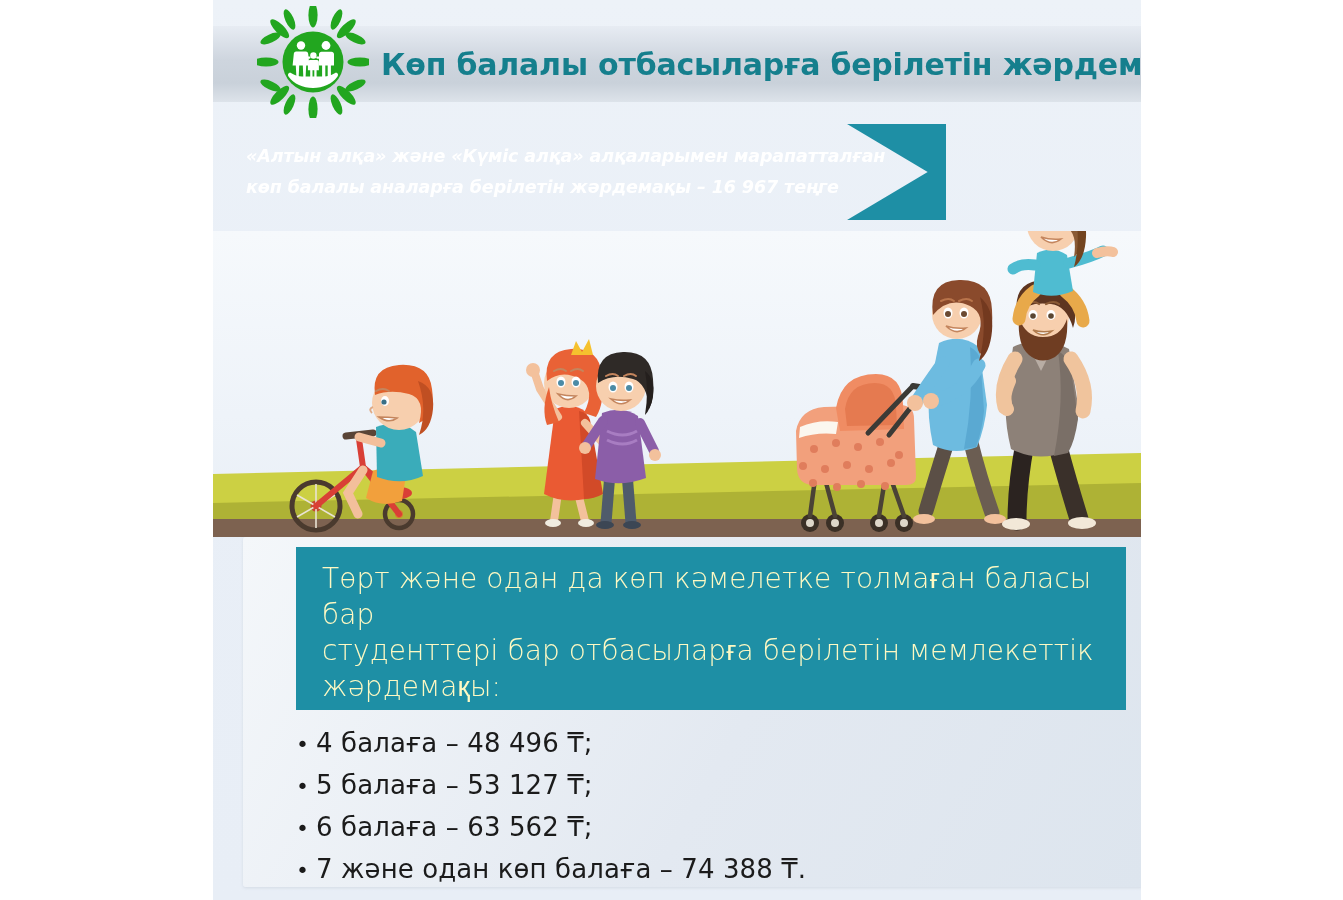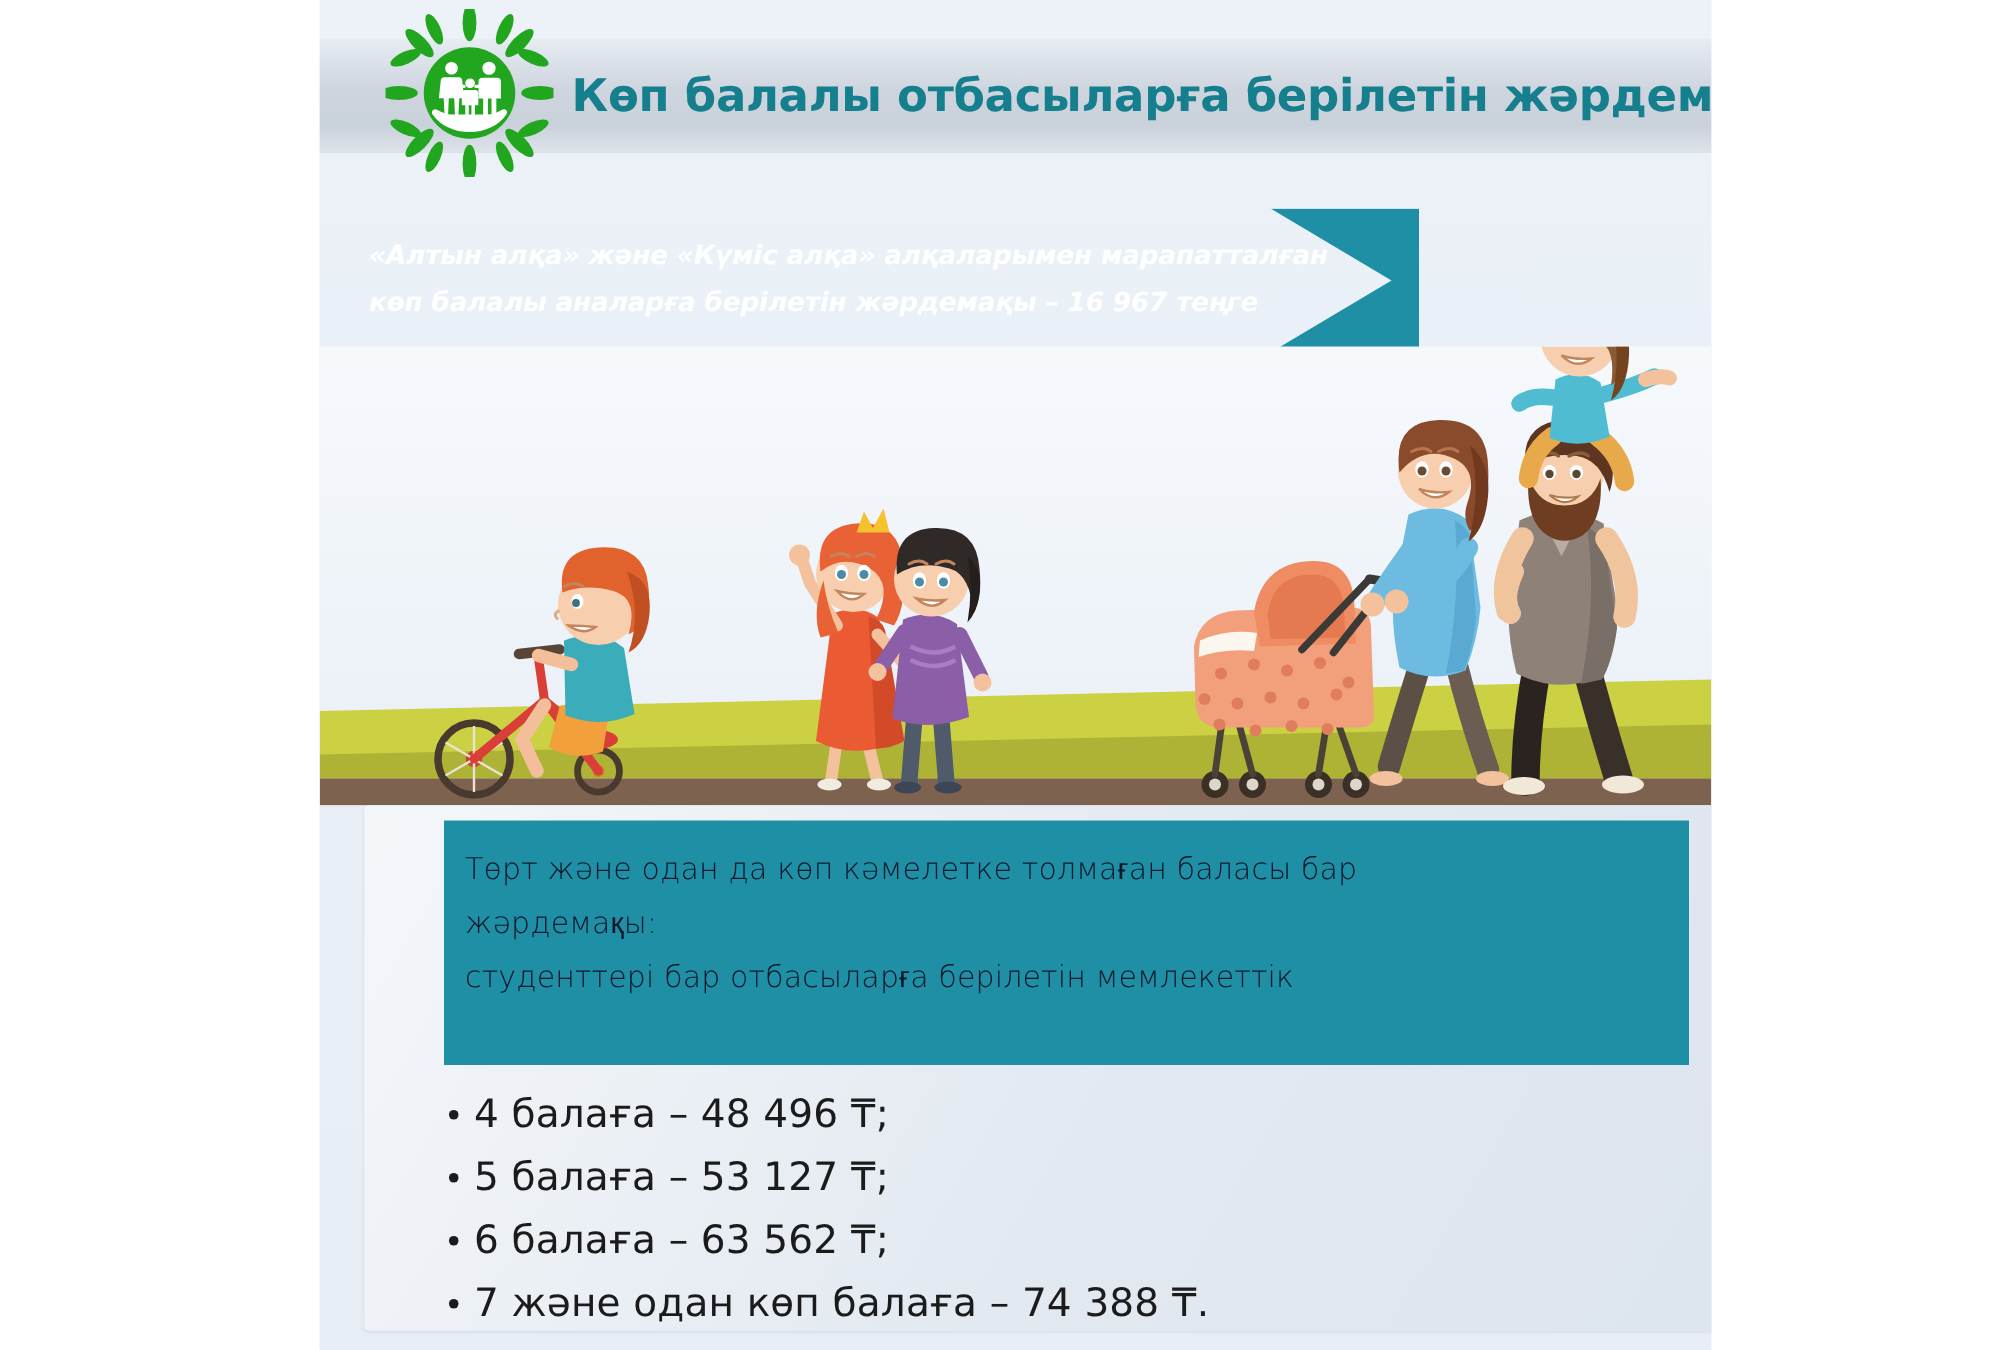--- a/index.html
+++ b/index.html
@@ -68,21 +68,21 @@
     font-weight: bold;
     letter-spacing: -0.2px;
     line-height: 34px;
     white-space: nowrap;
   }
 
   
   .ribbon-wrap {
     position: absolute;
     left: 0;
-    top: 139px;
+    top: 124px;
     width: 991px;
     height: 96px;
   }
   .ribbon {
     position: absolute;
     left: 0;
     top: 0;
     width: 733px;
     height: 96px;
     background: #1e8fa5;
@@ -130,26 +130,26 @@
   .teal-box {
     position: absolute;
     left: 53px;
     top: 10px;
     width: 830px;
     height: 163px;
     background: #1e8fa5;
   }
   .teal-text {
     position: absolute;
-    left: 14px;
+    left: 26px;
     top: 14px;
     width: 790px;
-    color: #0f172a;
+    color: #fef9c3;
     font-family: "DejaVu Sans", sans-serif;
-    font-size: 20px;
+    font-size: 28px;
     font-weight: 300;
     line-height: 36px;
     letter-spacing: 0.1px;
   }
   .teal-text .line { display: block; }
 
   .bullets {
     position: absolute;
     left: 53px;
     top: 186px;
@@ -485,22 +485,22 @@
           <circle cx="847" cy="-6" r="3" fill="#4b8ba6"></circle>
           <path d="M828 6 q10 10 20 2 q-11 1 -20 -2 z" fill="#ffffff" stroke="#c4855d" stroke-width="1.6"></path>
         </g>
       </svg>
     </div>
 
     <div class="panel">
       <div class="teal-box">
         <div class="teal-text">
           <span class="line">Төрт және одан да көп кәмелетке толмаған баласы бар</span>
+          <span class="line">студенттері бар отбасыларға берілетін мемлекеттік</span>
           <span class="line">жәрдемақы:</span>
-          <span class="line">студенттері бар отбасыларға берілетін мемлекеттік</span>
         </div>
       </div>
 
       <div class="bullets">
         <div class="bullet-row">
           <span class="bullet-dot">•</span>
           <span class="bullet-label">4 балаға – 48 496 ₸;</span>
         </div>
         <div class="bullet-row">
           <span class="bullet-dot">•</span>

